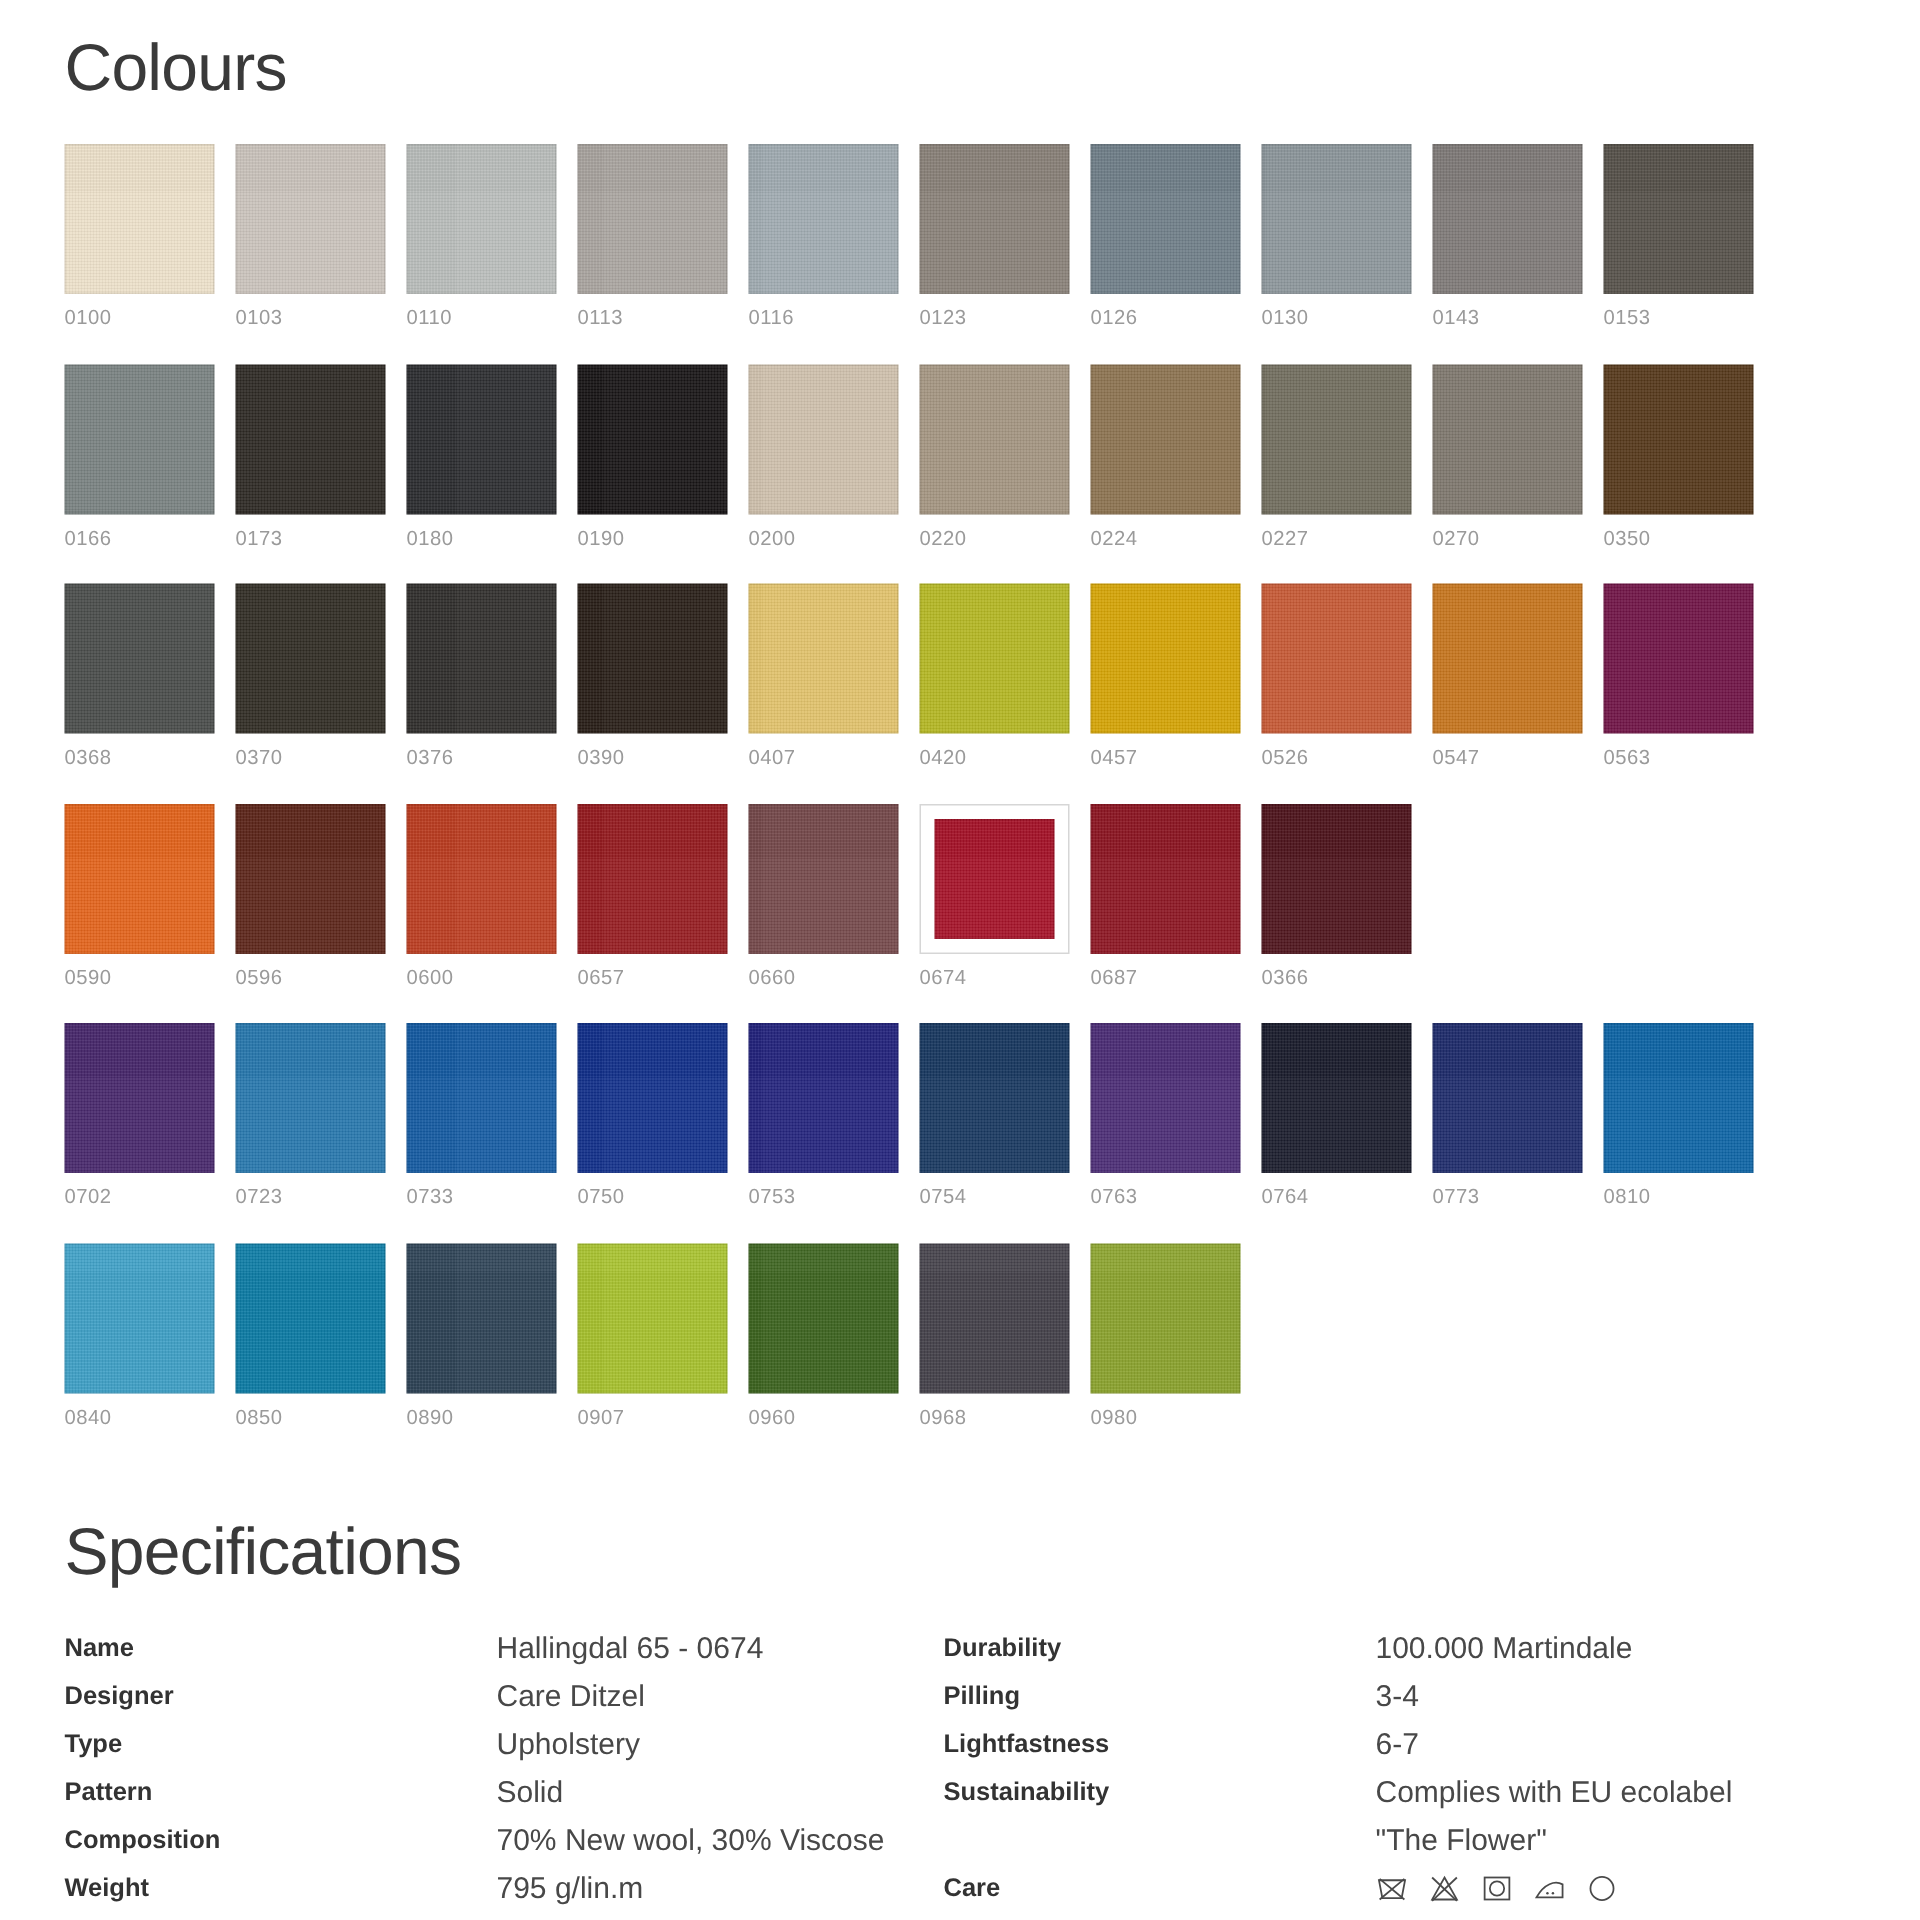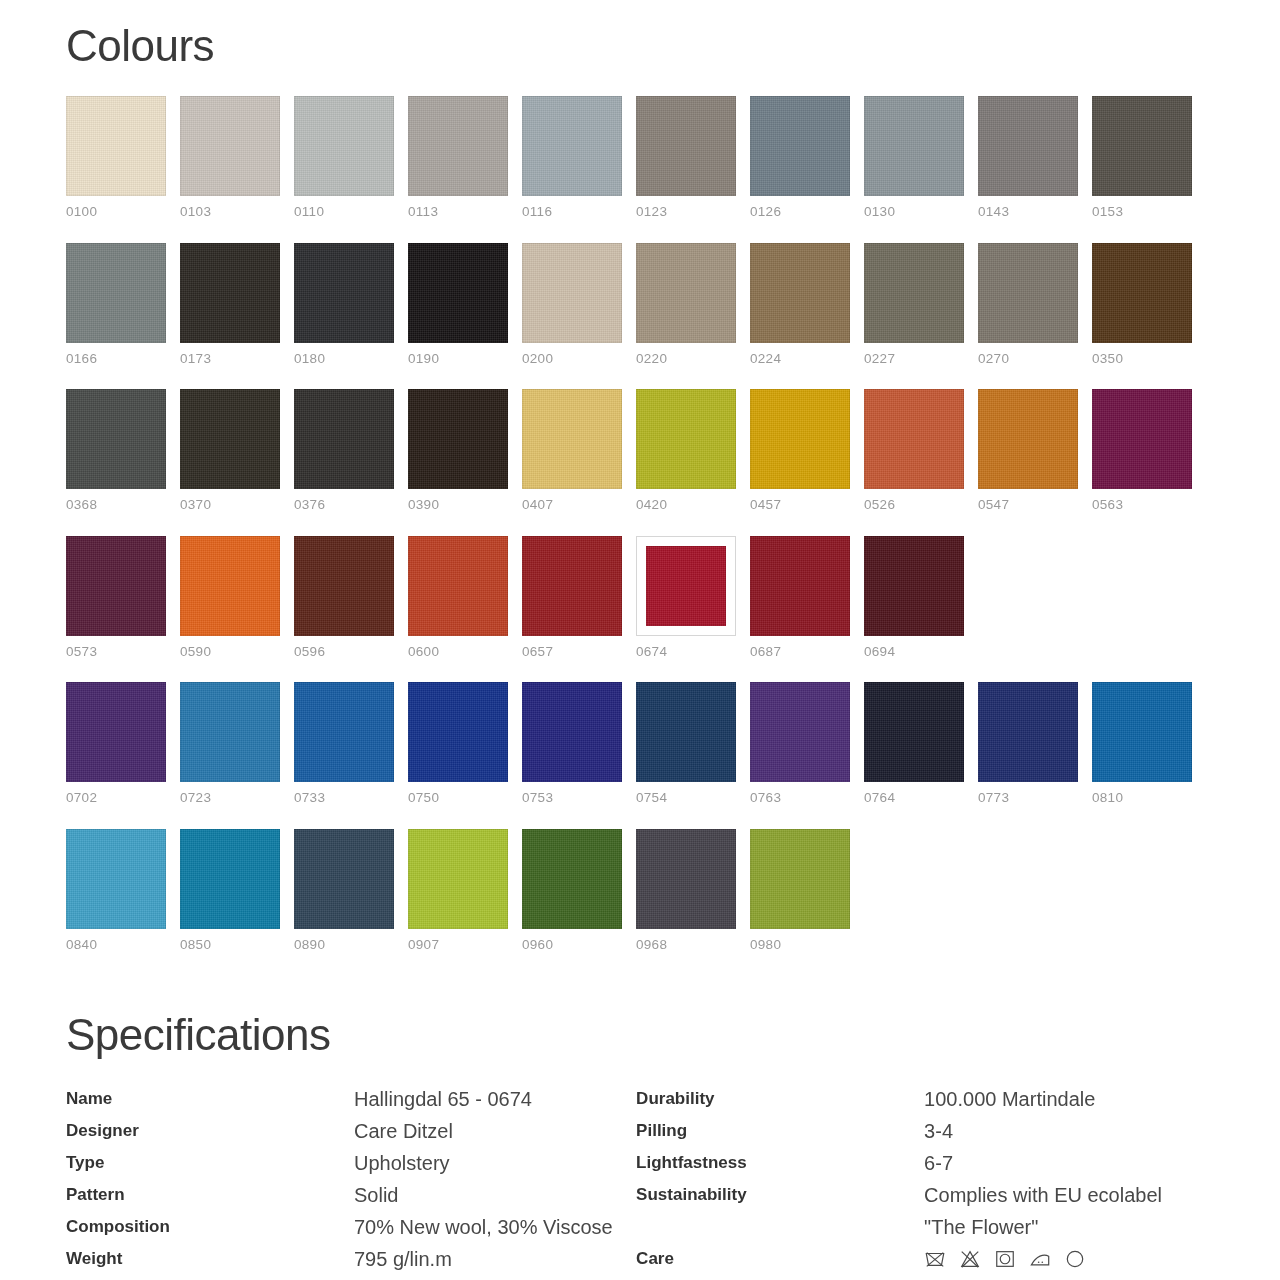--- a/index.html
+++ b/index.html
@@ -14,21 +14,21 @@
     height: 1280px;
     font-family: "Liberation Sans", sans-serif;
     color: #3c3c3c;
     overflow: hidden;
     position: relative;
   }
 
   .page {
     width: 1280px;
     height: 1280px;
-    padding: 0 66px;
+    padding: 0 43px;
     position: relative;
   }
 
   
   .section-title {
     font-size: 44px;
     font-weight: 400;
     letter-spacing: -0.5px;
     color: #3a3a3a;
     margin: 0;
@@ -315,26 +315,20 @@
         <div class="swatch-cell">
           <div class="swatch-chip-wrap">
             <div class="swatch-chip" style="background-color: rgb(110, 18, 68);"></div>
           </div>
           <div class="swatch-label">0563</div>
         </div>
       </div>
       <div class="swatch-row">
         <div class="swatch-cell">
           <div class="swatch-chip-wrap">
-            <div class="swatch-chip" style="background-color: rgb(86, 28, 56);"></div>
-          </div>
-          <div class="swatch-label">0573</div>
-        </div>
-        <div class="swatch-cell">
-          <div class="swatch-chip-wrap">
             <div class="swatch-chip" style="background-color: rgb(226, 98, 26);"></div>
           </div>
           <div class="swatch-label">0590</div>
         </div>
         <div class="swatch-cell">
           <div class="swatch-chip-wrap">
             <div class="swatch-chip" style="background-color: rgb(91, 36, 24);"></div>
           </div>
           <div class="swatch-label">0596</div>
         </div>
@@ -343,37 +337,43 @@
             <div class="swatch-chip" style="background-color: rgb(188, 62, 34);"></div>
           </div>
           <div class="swatch-label">0600</div>
         </div>
         <div class="swatch-cell">
           <div class="swatch-chip-wrap">
             <div class="swatch-chip" style="background-color: rgb(149, 27, 32);"></div>
           </div>
           <div class="swatch-label">0657</div>
         </div>
+        <div class="swatch-cell">
+          <div class="swatch-chip-wrap">
+            <div class="swatch-chip" style="background-color: rgb(116, 72, 74);"></div>
+          </div>
+          <div class="swatch-label">0660</div>
+        </div>
         <div class="swatch-cell selected">
           <div class="swatch-chip-wrap">
             <div class="swatch-chip" style="background-color: rgb(164, 17, 39);"></div>
           </div>
           <div class="swatch-label">0674</div>
         </div>
         <div class="swatch-cell">
           <div class="swatch-chip-wrap">
             <div class="swatch-chip" style="background-color: rgb(139, 20, 33);"></div>
           </div>
           <div class="swatch-label">0687</div>
         </div>
         <div class="swatch-cell">
           <div class="swatch-chip-wrap">
             <div class="swatch-chip" style="background-color: rgb(77, 19, 27);"></div>
           </div>
-          <div class="swatch-label">0694</div>
+          <div class="swatch-label">0366</div>
         </div>
       </div>
       <div class="swatch-row">
         <div class="swatch-cell">
           <div class="swatch-chip-wrap">
             <div class="swatch-chip" style="background-color: rgb(70, 38, 106);"></div>
           </div>
           <div class="swatch-label">0702</div>
         </div>
         <div class="swatch-cell">

